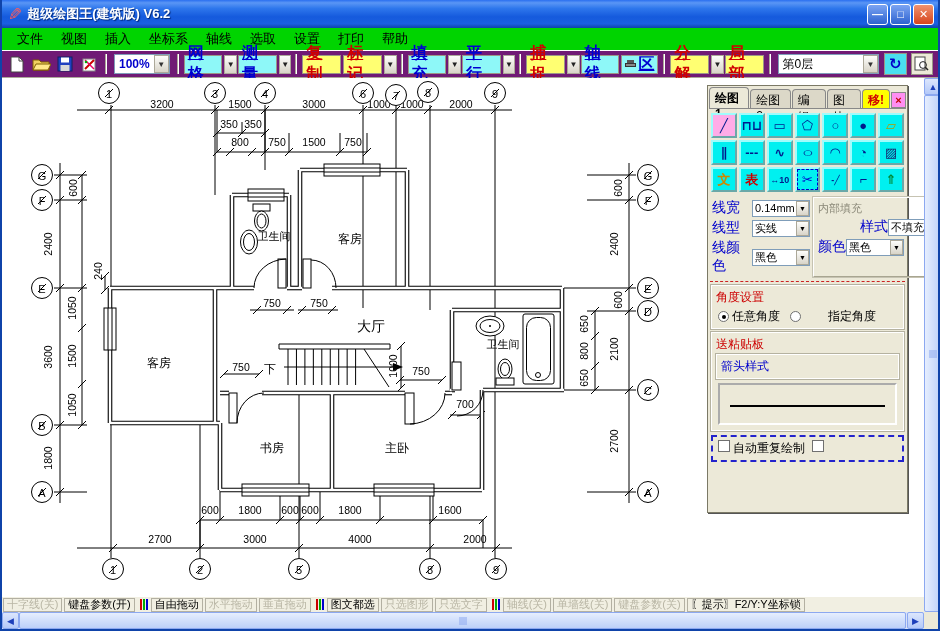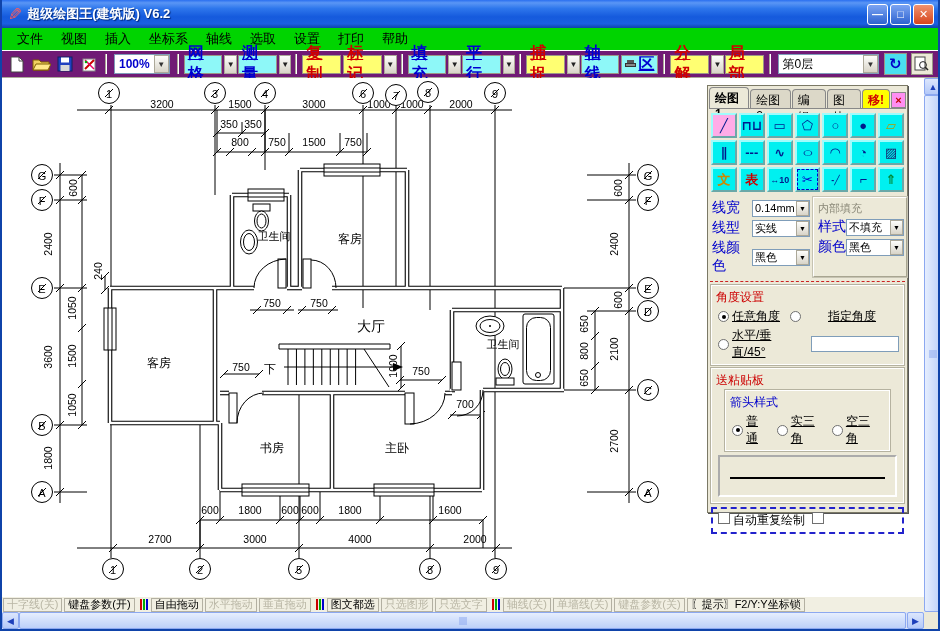--- a/index.html
+++ b/index.html
@@ -69,21 +69,21 @@
   .setcombo .dd{width:13px;height:15px;background:linear-gradient(180deg,#fdfdfb,#d8d4c8);border:1px solid #aca899;
     font-size:7px;display:flex;align-items:center;justify-content:center;}
   .settings{display:flex;padding:2px 1px;}
   .fill-group{margin-left:3px;border:1px groove #fff;border-color:#fff #a8a591 #a8a591 #fff;outline:1px solid #c6c3b2;
     padding:0 2px 1px;flex:1;}
   .fill-group .gt{font-size:11px;color:#8a8878;margin-left:2px;}
   .redsep{border-top:1px dashed #cc2222;margin:2px 1px;}
   .grp{border:1px groove #fff;outline:1px solid #b5b2a0;margin:3px 2px;padding:1px 4px 3px;}
   .grp .gt{font-size:12px;color:#cc0000;}
   .grp .gt.blue{color:#0000cc;}
-  .radrow{display:flex;align-items:center;margin-top:2px;font-size:12px;text-decoration:underline;}
+  .radrow{display:flex;align-items:center;margin-top:2px;font-size:12px;}
   .radio{width:11px;height:11px;border-radius:50%;border:1px solid #707070;background:#fff;margin:0 3px 0 2px;
     position:relative;flex:0 0 auto;}
   .radio.on::after{content:"";position:absolute;left:2.5px;top:2.5px;width:4px;height:4px;border-radius:50%;background:#000;}
   .radlbl{margin-right:8px;}
   .angle-input{width:88px;height:16px;border:1px solid #7f9db9;background:#fff;font-size:11px;margin-left:auto;}
   .arrow-preview{border:2px inset #fff;background:#ece9d8;height:42px;margin:4px 2px 2px;position:relative;}
   .arrow-preview .ln{position:absolute;left:10px;right:10px;top:20px;border-top:2px solid #000;}
   .dashedbox{border:2px dashed #2222cc;margin:4px 2px 0;padding:3px 2px;display:flex;align-items:flex-start;}
   .chk{width:12px;height:12px;border:1px solid #707070;background:#fff;margin:0 3px;flex:0 0 auto;}
   .chklbl{font-size:12px;margin-right:4px;}
@@ -660,21 +660,21 @@
               <span class="setcombo" style="width: 58px;">
                 <span class="v">黑色</span>
                 <span class="dd">▼</span>
               </span>
             </div>
           </div>
         <div class="fill-group">
           <span class="gt">内部填充</span>
           <div id="fillrows">
               <div class="setrow">
-                <span class="setlbl" style="width: 28px;">样式</span>
+                <span class="setlbl" style="width: 28px; margin-left: 42px;">样式</span>
                 <span class="setcombo" style="width: 58px;">
                   <span class="v">不填充</span>
                   <span class="dd">▼</span>
                 </span>
               </div>
               <div class="setrow">
                 <span class="setlbl" style="width: 28px;">颜色</span>
                 <span class="setcombo" style="width: 58px;">
                   <span class="v">黑色</span>
                   <span class="dd">▼</span>
@@ -687,39 +687,26 @@
       <div class="redsep"></div>
 
       <div class="grp">
         <span class="gt">角度设置</span>
         <div class="radrow" id="angle-row1">
             <span class="radio on"></span>
             <span class="radlbl">任意角度</span>
             <span class="radio"></span>
             <span class="radlbl" style="margin-left: 24px;">指定角度</span>
           </div>
-        <div class="radrow" id="angle-row2">
-            <span class="radio"></span>
-            <span class="radlbl">水平/垂直/45°</span>
-            <input class="angle-input" style="">
-          </div>
       </div>
 
       <div class="grp">
         <span class="gt">送粘贴板</span>
-        <div class="grp" style="margin:1px 9px 2px">
+        <div class="grp" style="margin:1px 0 2px">
           <span class="gt blue">箭头样式</span>
-          <div class="radrow" id="arrow-style">
-              <span class="radio on"></span>
-              <span class="radlbl">普通</span>
-              <span class="radio"></span>
-              <span class="radlbl">实三角</span>
-              <span class="radio"></span>
-              <span class="radlbl">空三角</span>
-            </div>
         </div>
         <div class="arrow-preview">
             <div class="ln"></div>
           </div>
       </div>
 
       <div class="dashedbox" id="checks">
           <span class="chk"></span>
           <span class="chklbl">自动重复绘制</span>
           <span class="chk"></span>

